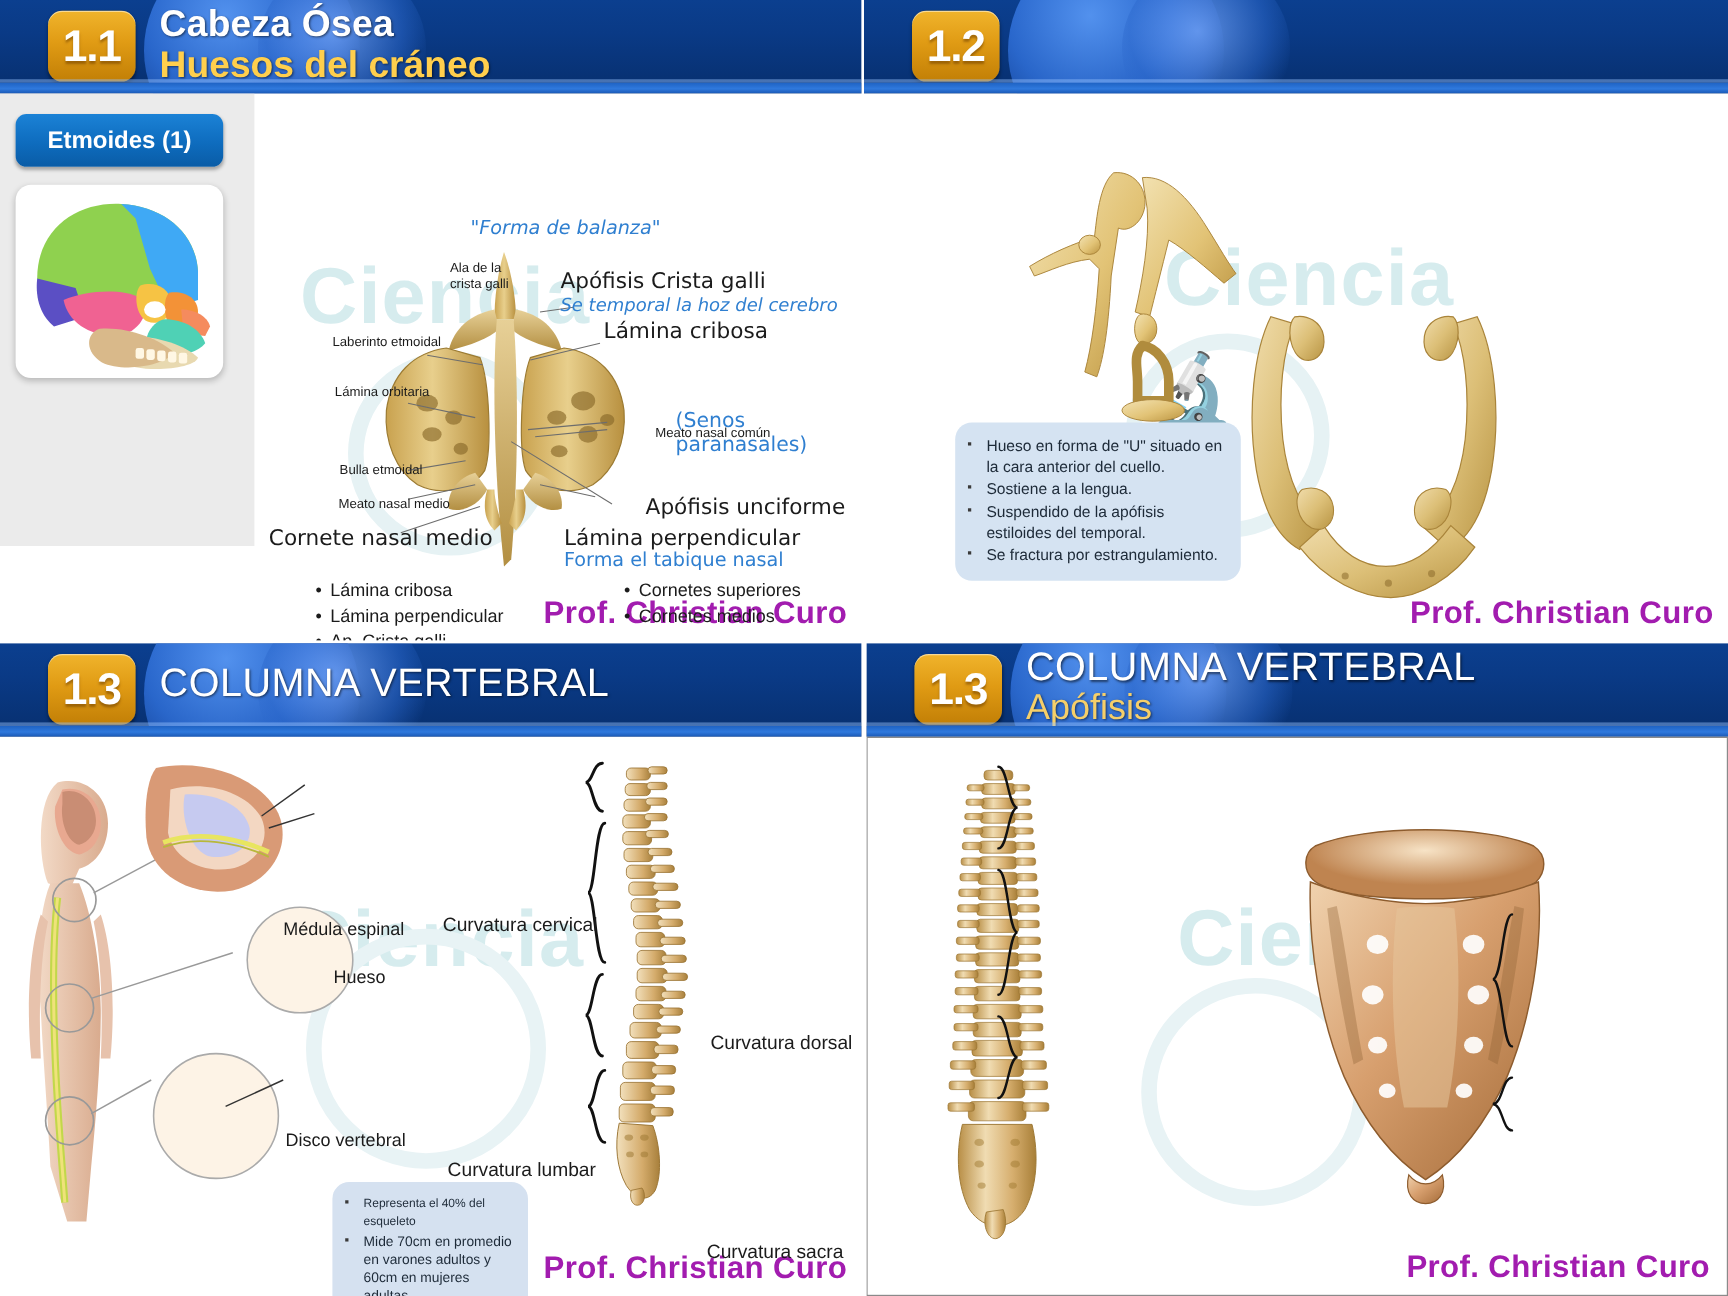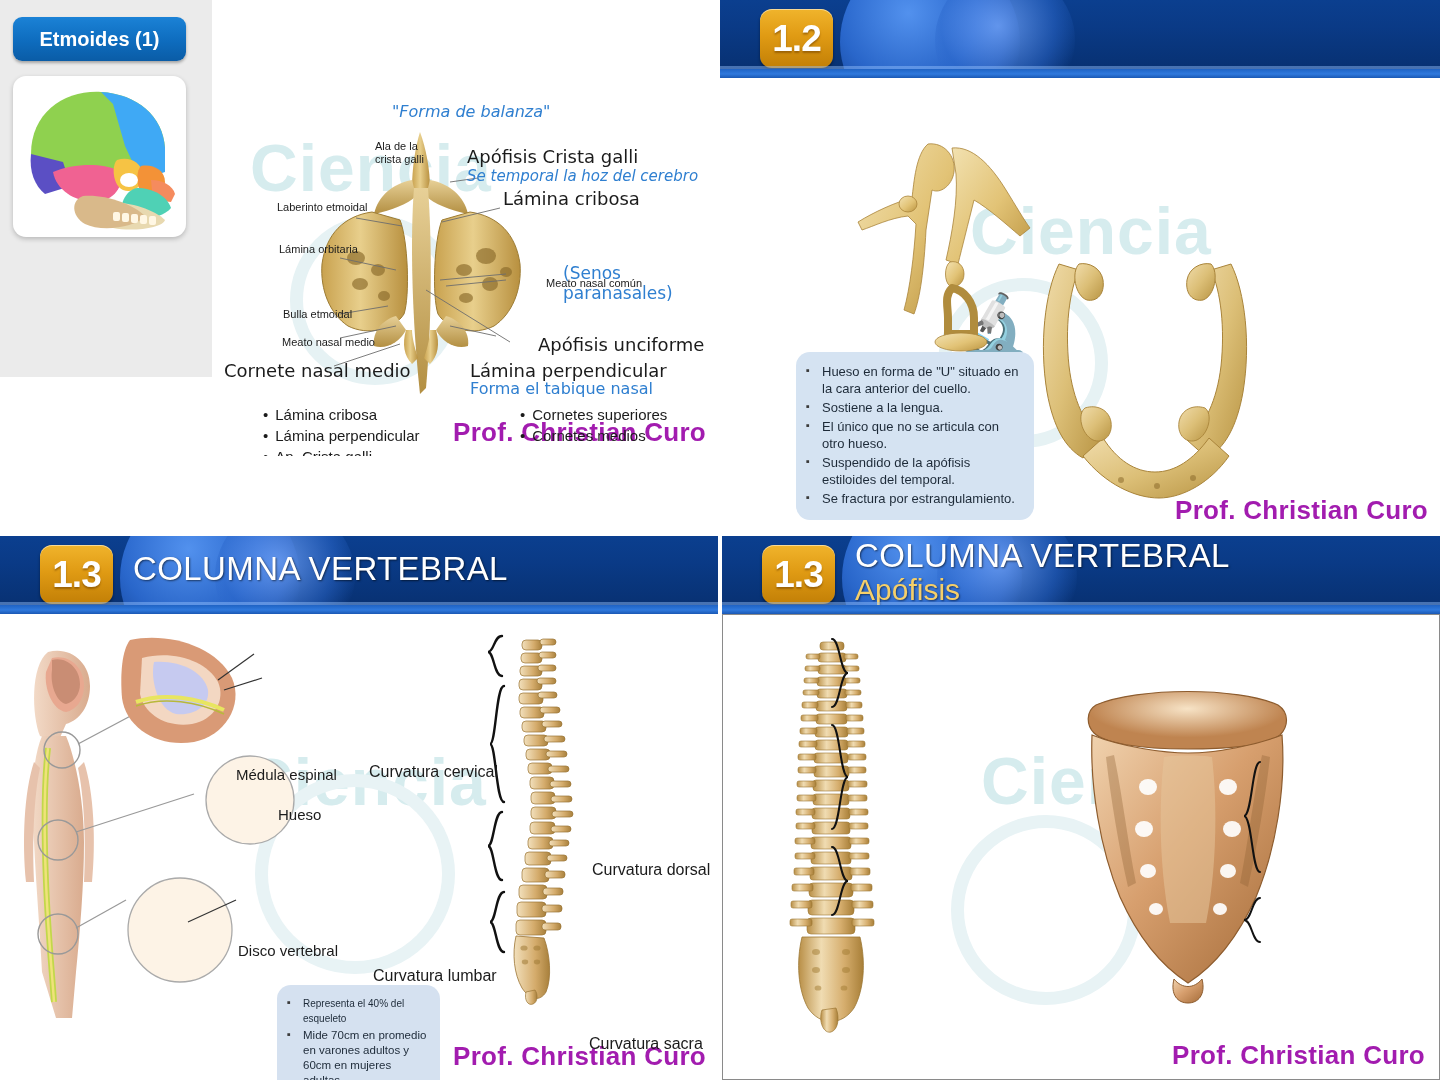--- a/index.html
+++ b/index.html
@@ -89,20 +89,31 @@
     font-size:11px; color:#3a3a3a; }
 
   svg { display:block; overflow:visible; }
 </style>
 </head>
 <body>
 
 <div id="grid">
 
   <div class="slide tl">
+    <div class="hdr">
+      <div class="globe"></div>
+      <div class="globe2"></div>
+      <div class="numbox">1.1</div>
+      <div class="titles">
+        <div class="t-main">Cabeza Ósea</div>
+        <div class="t-sub">Huesos del cráneo</div>
+      </div>
+      <div class="underline2"></div>
+      <div class="underline"></div>
+    </div>
 
     <div class="canvas">
 
       <div class="wm-ciencia" style="left:250px; top:130px;">Ciencia</div>
       <div class="wm-ring" style="left:290px; top:215px; width:170px; height:170px; border-color:#e6f2f4;"></div>
 
       <div class="wm-prof" style="right:12px; bottom:8px;">Prof. Christian Curo</div>
 
       <div class="rail"></div>
       <div class="badge">Etmoides (1)</div>
@@ -275,21 +286,20 @@
           <circle cx="96" cy="222" r="3"></circle>
             <circle cx="132" cy="228" r="3"></circle>
             <circle cx="168" cy="220" r="3"></circle>
         </g>
       </svg>
 
       <div class="infobox" style="left:76px; top:274px; width:238px;">
         <ul>
           <li>Hueso en forma de "U" situado en la cara anterior del cuello.</li>
           <li>Sostiene a la lengua.</li>
-          <li>El único que no se articula con otro hueso.</li>
           <li>Suspendido de la apófisis estiloides del temporal.</li>
           <li>Se fractura por estrangulamiento.</li>
         </ul>
       </div>
     </div>
   </div>
 
   <div class="slide bl">
     <div class="hdr">
       <div class="globe"></div>

